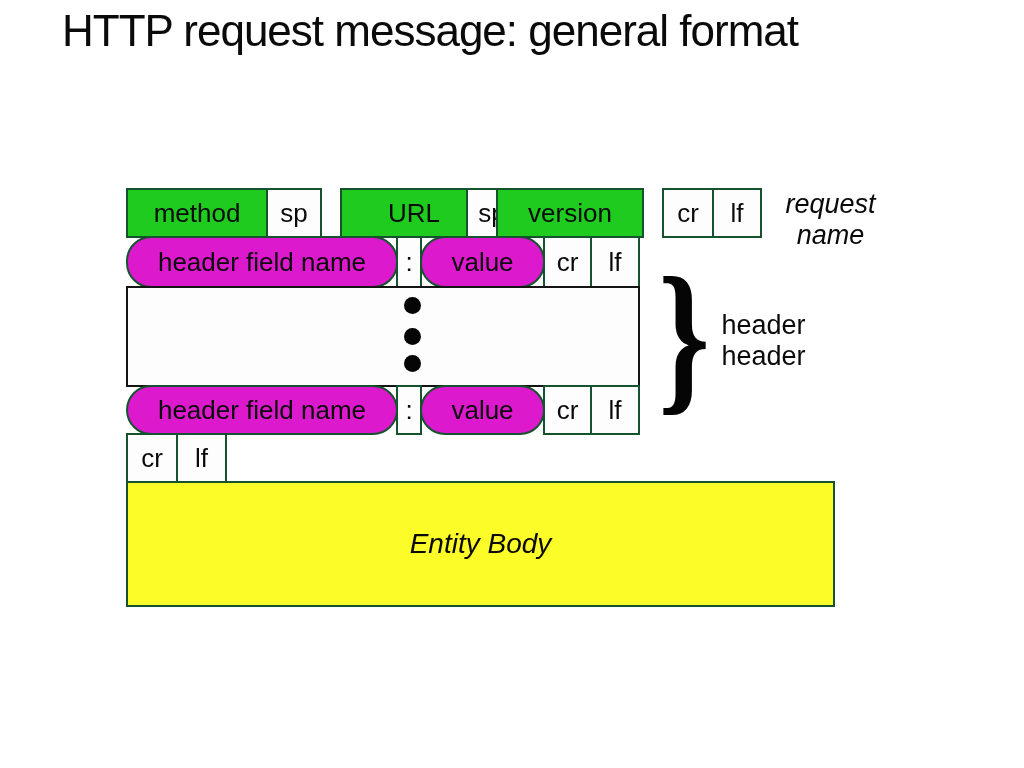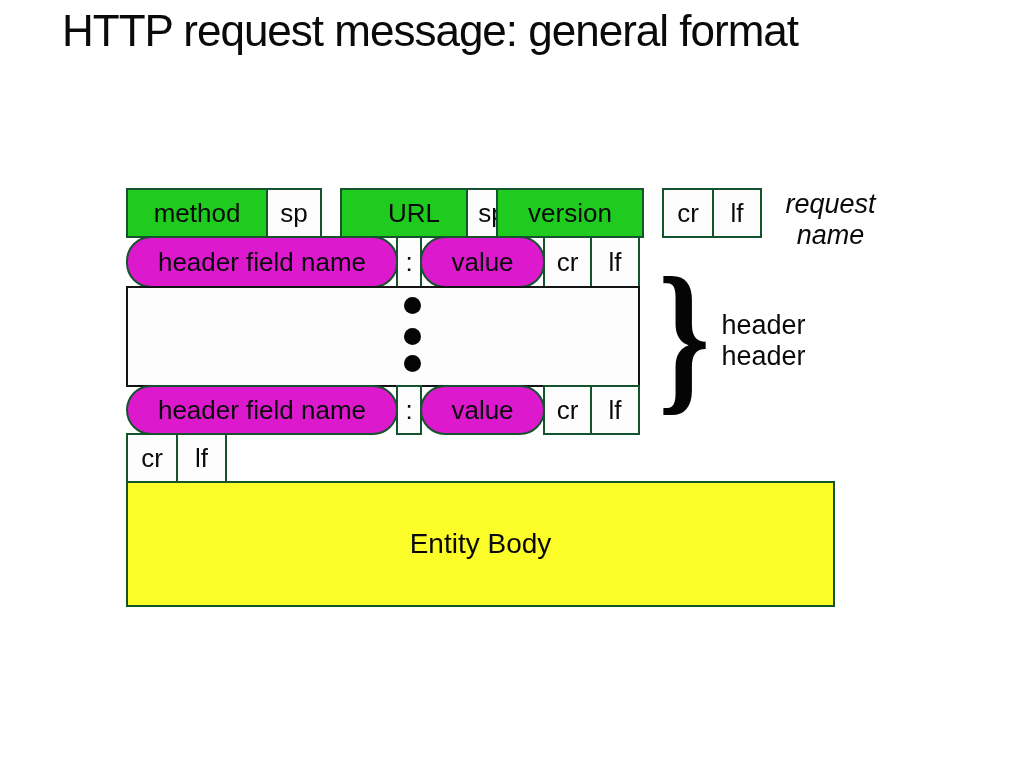--- a/index.html
+++ b/index.html
@@ -28,21 +28,21 @@
     background:var(--cell-white);
     display:flex;
     align-items:center;
     justify-content:center;
     font-size:26px;
     line-height:1;
     color:#0a0a0a;
   }
   .green{background:var(--green);}
   .magenta{background:var(--magenta);border-radius:25px;}
-  .yellow{background:var(--yellow);}
+  .yellow{background:var(--yellow);font-style:italic;}
   .gapbox{
     position:absolute;
     box-sizing:border-box;
     border:2px solid #141414;
     background:#fdfdfd;
   }
   .dot{
     position:absolute;
     width:17px;height:17px;
     border-radius:50%;

